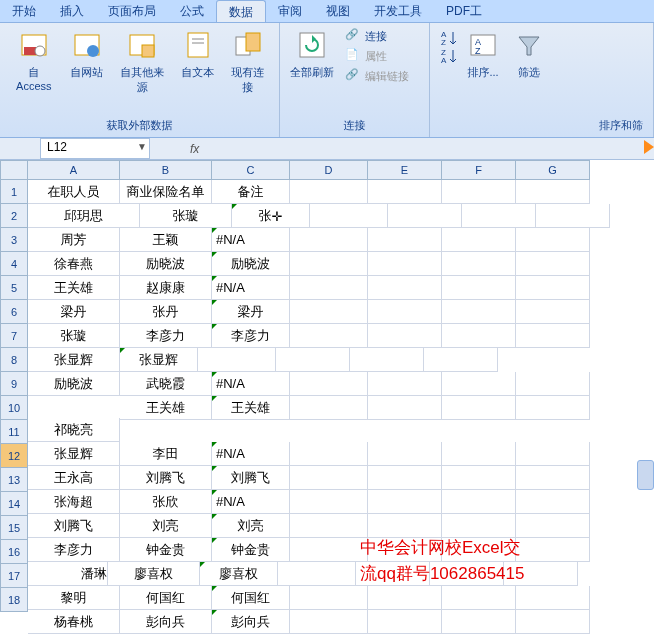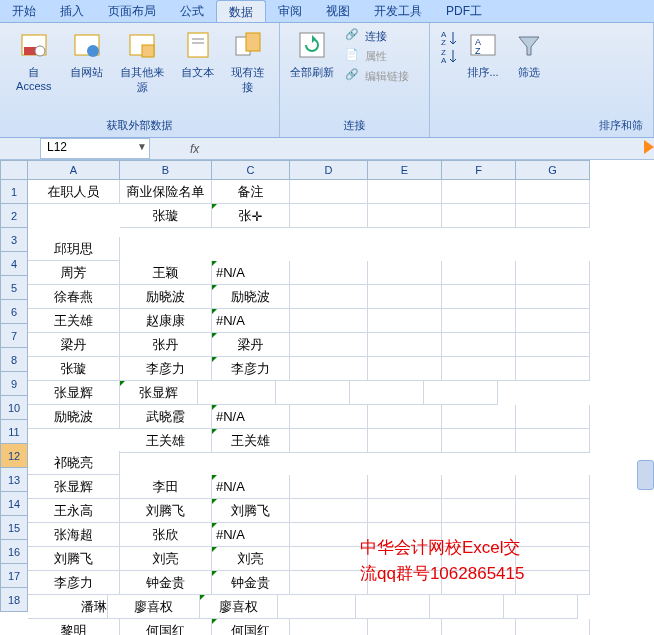--- a/index.html
+++ b/index.html
@@ -245,21 +245,21 @@
           </div>
           <div class="cell" style="width: 78px;">
             <span>备注</span>
           </div>
           <div class="cell" style="width: 78px;"></div>
           <div class="cell" style="width: 74px;"></div>
           <div class="cell" style="width: 74px;"></div>
           <div class="cell" style="width: 74px;"></div>
         </div>
         <div class="row">
-          <div class="cell" style="width: 92px; margin-top: 33px;">
+          <div class="cell" style="width: 112px;">
             <span>邱玥思</span>
           </div>
           <div class="cell" style="width: 92px;">
             <span>张璇</span>
           </div>
           <div class="cell" style="width: 78px;">
             <span class="mark"></span>
             <span>张<span style="position:relative;top:1px">✛</span></span>
           </div>
           <div class="cell" style="width: 78px;"></div>

